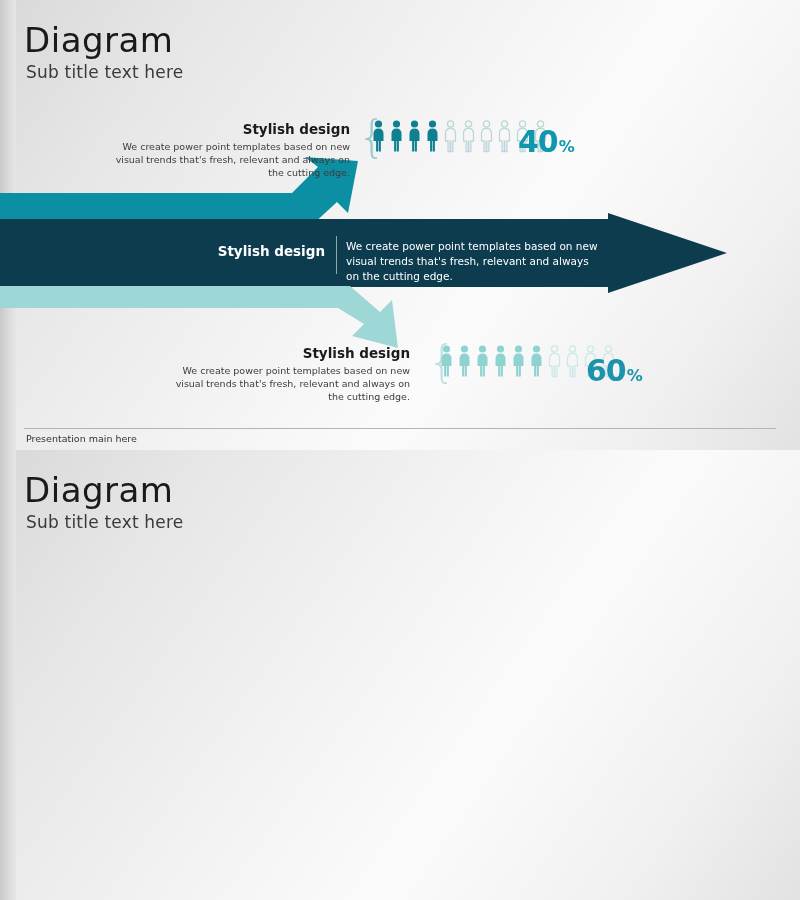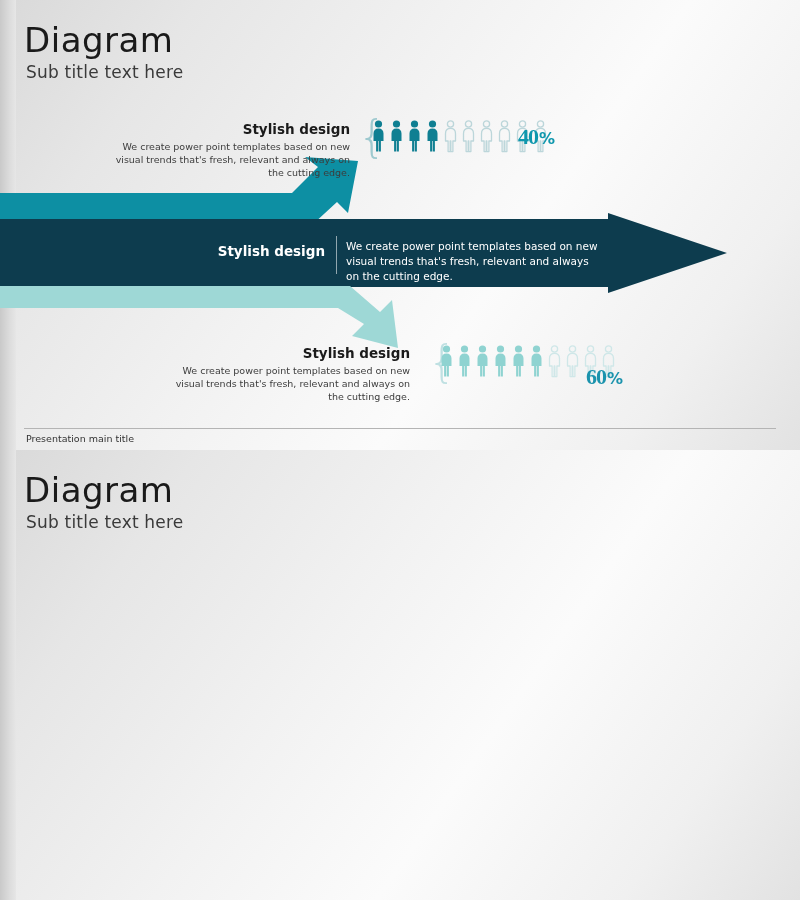--- a/index.html
+++ b/index.html
@@ -31,21 +31,21 @@
 
   
   .blk-title{position:absolute;font-size:13.5px;font-weight:bold;color:#1b1b1b;text-align:right;}
   .blk-body{position:absolute;font-size:9.5px;line-height:13px;color:#3c3c3c;text-align:right;}
 
   
   .people{position:absolute;display:flex;align-items:flex-end;gap:1px;}
   .person{width:17px;height:34px;}
   .brace{position:absolute;font-size:44px;line-height:34px;font-weight:200;}
   .pct{position:absolute;font-weight:bold;letter-spacing:-1px;}
-  .pct .num{font-size:22px;font-family:Liberation Serif, serif;}
+  .pct .num{font-size:30px;}
   .pct .sym{font-size:16px;margin-left:1px;}
 </style>
 </head>
 <body>
 
 <div class="page">
 
   <div class="slide" id="slide-top">
     <div class="slide-inner">
       <div class="edge"></div>
@@ -157,26 +157,26 @@
           </svg>
           <svg class="person" viewBox="0 0 17 34">
             <circle cx="8.5" cy="4" r="3.1" fill="none" stroke="#cfe7e8" stroke-width="1.3"></circle>
        <path d="M8.5 8.4c-3.4 0-5 2-5 5.2v7.4h2.6v10.6h2.1V21h0.6v10.6h2.1V21h2.6v-7.4c0-3.2-1.6-5.2-5-5.2z" fill="none" stroke="#cfe7e8" stroke-width="1.3" stroke-linejoin="round"></path>
           </svg>
           <svg class="person" viewBox="0 0 17 34">
             <circle cx="8.5" cy="4" r="3.1" fill="none" stroke="#cfe7e8" stroke-width="1.3"></circle>
        <path d="M8.5 8.4c-3.4 0-5 2-5 5.2v7.4h2.6v10.6h2.1V21h0.6v10.6h2.1V21h2.6v-7.4c0-3.2-1.6-5.2-5-5.2z" fill="none" stroke="#cfe7e8" stroke-width="1.3" stroke-linejoin="round"></path>
           </svg>
         </div>
-      <div class="pct" style="left:586px;top:364px;color:#1b93ad;">
+      <div class="pct" style="left:586px;top:353px;color:#1b93ad;">
         <span class="num">60</span><span class="sym">%</span>
       </div>
 
       <div class="footer-rule" style="top:428px;"></div>
-      <div class="footer-text" style="top:433px;">Presentation main title</div>
+      <div class="footer-text" style="top:433px;">Presentation main here</div>
     </div>
   </div>
 
   <div class="slide" id="slide-bottom">
     <div class="slide-inner">
       <div class="edge"></div>
 
       <div class="title">Diagram</div>
       <div class="subtitle">Sub title text here</div>
 

